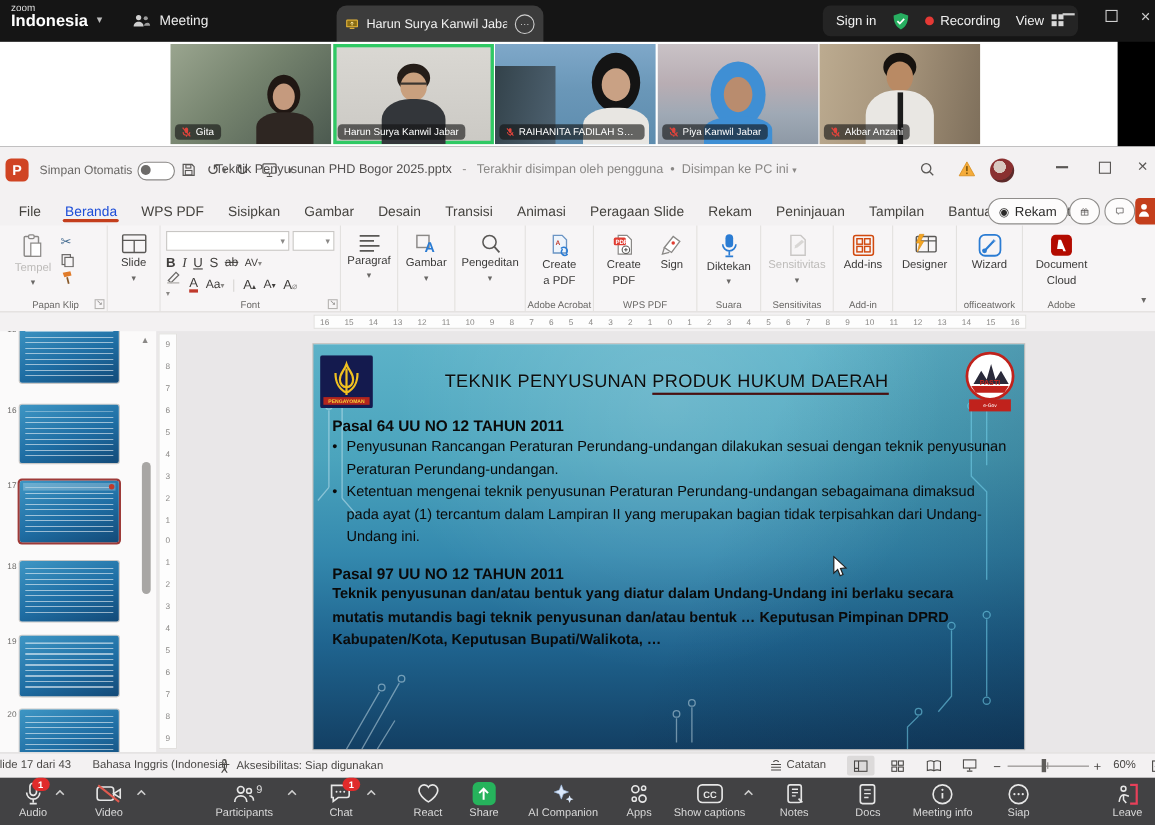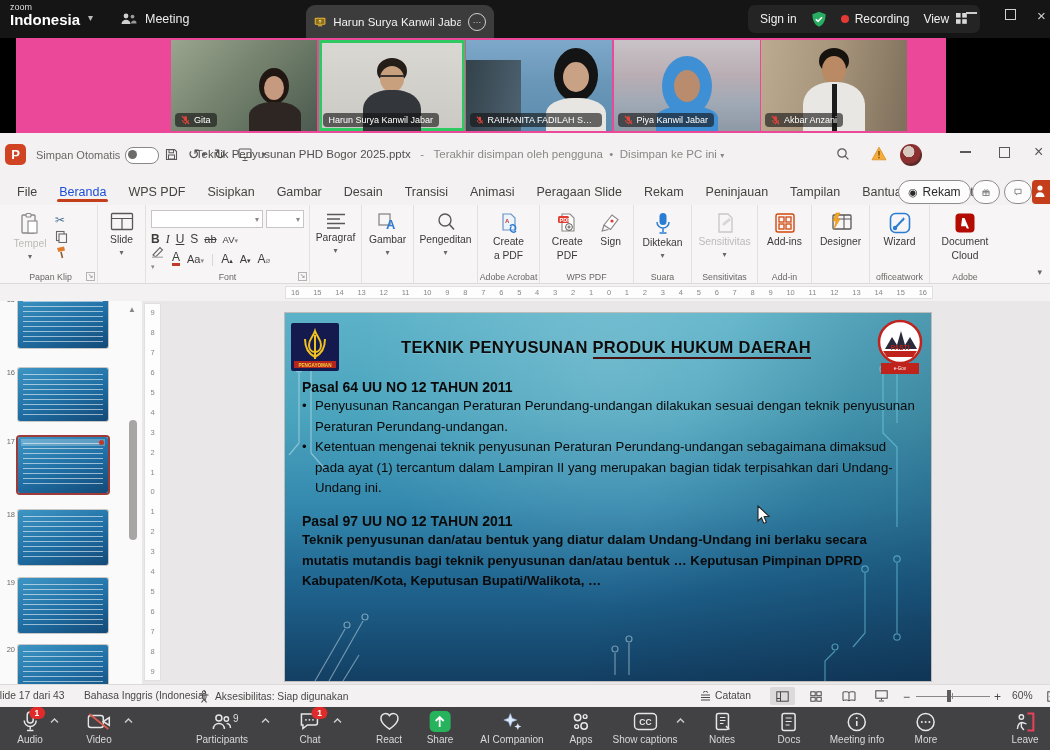--- a/index.html
+++ b/index.html
@@ -17,21 +17,21 @@
   #share-tab{position:absolute;left:306px;top:5px;height:33px;width:188px;background:#3c3c3c;border-radius:9px 9px 0 0;display:flex;align-items:center;gap:7px;padding:0 8px;box-sizing:border-box}
   #share-tab .lbl{font-size:11.5px;color:#f2f2f2;white-space:nowrap;overflow:hidden}
   .ellipsis-circle{width:16px;height:16px;border:1.3px solid #cfcfcf;border-radius:50%;color:#cfcfcf;font-size:9px;line-height:13px;text-align:center;flex:none}
   #zright{position:absolute;left:748px;top:5px;height:28px;background:#242424;border-radius:7px;display:flex;align-items:center;gap:14px;padding:0 12px;font-size:12px;color:#f0f0f0}
   .recdot{width:8px;height:8px;border-radius:50%;background:#e53935;display:inline-block;margin-right:6px}
   .win-min{width:11px;height:2px;background:#cfcfcf}
   .win-max{width:9px;height:9px;border:1.4px solid #cfcfcf}
   .win-x{color:#cfcfcf;font-size:15px;line-height:1}
   .zwin{position:absolute;top:12px}
   
-  #vstrip{position:absolute;left:16px;top:38px;width:930px;height:95px;background:#ec4899}
+  #vstrip{position:absolute;left:0;top:38px;width:1016px;height:95px;background:#ffffff}
   .vtile{position:absolute;top:2px;width:146px;height:91px;overflow:hidden;background:#666}
   .vtile .tag{position:absolute;left:4px;bottom:4px;background:rgba(20,20,20,.62);border-radius:4px;padding:2px 6px;display:flex;align-items:center;gap:4px;max-width:132px;box-sizing:border-box}
   .vtile .tag span{color:#fff;font-size:9px;white-space:nowrap;overflow:hidden;text-overflow:ellipsis}
   .head{position:absolute;border-radius:50%}
   .torso{position:absolute;border-radius:45% 45% 0 0}
   
   #ppt{position:absolute;left:0;top:133px;width:1050px;height:574px;background:#f3f1f2;color:#3b3a39}
   #ppt-titlebar{position:absolute;left:0;top:0;width:100%;height:44px}
   #app-icon{position:absolute;left:5px;top:11px;width:21px;height:21px;background:#d04423;border-radius:5px;color:#fff;font-weight:700;font-size:13px;text-align:center;line-height:21px}
   #autosave{position:absolute;left:36px;top:16px;font-size:11px;color:#6a6866}
@@ -71,21 +71,21 @@
   .mini-head{position:absolute;left:3px;top:2px;right:3px;height:7px;background:rgba(255,255,255,.25)}
   .mini-dot{position:absolute;right:4px;top:3px;width:5px;height:5px;border-radius:50%;background:#c0392b}
   #panel-scroll-up{position:absolute;left:128px;top:4px;color:#8a8886;font-size:8px}
   #panel-scroll{position:absolute;left:129px;top:119px;width:8px;height:120px;border-radius:4px;background:#a8a6a4}
   #vruler{position:absolute;left:144px;top:2px;width:17px;height:378px;background:#fdfdfd;border:1px solid #e2e0de;display:flex;flex-direction:column;justify-content:space-between;align-items:center;padding:4px 0;box-sizing:border-box}
   
   #slide{position:absolute;left:285px;top:12px;width:646px;height:368px;overflow:hidden;box-shadow:0 0 0 1px #bfbdbb;
     background:linear-gradient(180deg,#5cb2c8 0%,#4ba4bd 28%,#3489ae 52%,#1f648f 74%,#133f63 100%)}
   #slide .sheen{position:absolute;inset:0;background:radial-gradient(ellipse at 50% 14%,rgba(255,255,255,.16),transparent 55%),linear-gradient(115deg,transparent 55%,rgba(8,28,52,.30))}
   #s-titlerow{position:absolute;left:0;top:6px;width:100%;height:56px;display:flex;align-items:center}
-  #s-title{flex:1;text-align:center;font-size:16.5px;font-weight:700;letter-spacing:.3px;color:#0d0d0d;text-shadow:0 1px 0 rgba(255,255,255,.15)}
+  #s-title{flex:1;text-align:center;font-size:16.5px;font-weight:400;letter-spacing:.3px;color:#0d0d0d;text-shadow:0 1px 0 rgba(255,255,255,.15)}
   #s-title .und{border-bottom:2.5px solid #491010;padding-bottom:1px}
   #s-body{position:absolute;left:17px;top:58px;right:14px;color:#0a0a0a}
   #s-body h3{margin:8px 0 1px 0;font-size:14px;font-weight:800}
   #s-body .li{position:relative;padding-left:13px;font-size:13.2px;font-weight:400;line-height:1.56}
   #s-body .li::before{content:"•";position:absolute;left:0;top:0}
   #s-body .pp{font-size:13.2px;font-weight:700;line-height:1.56}
   
   #ppt-status{position:absolute;left:0;top:551px;width:1050px;height:23px;background:#f3f1f2;border-top:1px solid #dddbd9;font-size:10.3px;color:#4a4846}
   #ppt-status .it{position:absolute;top:5px;white-space:nowrap}
   .viewbtn{position:absolute;top:2px;width:25px;height:18px;display:flex;align-items:center;justify-content:center;border-radius:2px}
@@ -832,21 +832,21 @@
   </div>
   <div class="titem" style="left:926px">
     <span class="ic">
         <svg width="20" height="20" viewBox="0 0 20 20">
           <circle cx="10" cy="10" r="8.5" fill="none" stroke="#e6e6e6" stroke-width="1.5"></circle>
           <circle cx="6.2" cy="10" r="1" fill="#e6e6e6"></circle>
           <circle cx="10" cy="10" r="1" fill="#e6e6e6"></circle>
           <circle cx="13.8" cy="10" r="1" fill="#e6e6e6"></circle>
         </svg>
       </span>
-    <span>More</span>
+    <span>Siap</span>
   </div>
   <div class="titem" style="left:1025px">
     <span class="ic">
         <svg width="21" height="20" viewBox="0 0 21 20">
           <path d="M13 1.5h6v17h-6" fill="none" stroke="#e8405a" stroke-width="2"></path>
           <circle cx="7" cy="5" r="2.2" fill="none" stroke="#e6e6e6" stroke-width="1.4"></circle>
           <path d="M3 17c.5-4 2-6.5 4.5-6.5 1.8 0 3 1.2 4.5 1.2M7 10.5V15l2.5 3" fill="none" stroke="#e6e6e6" stroke-width="1.4"></path>
         </svg>
       </span>
     <span>Leave</span>

